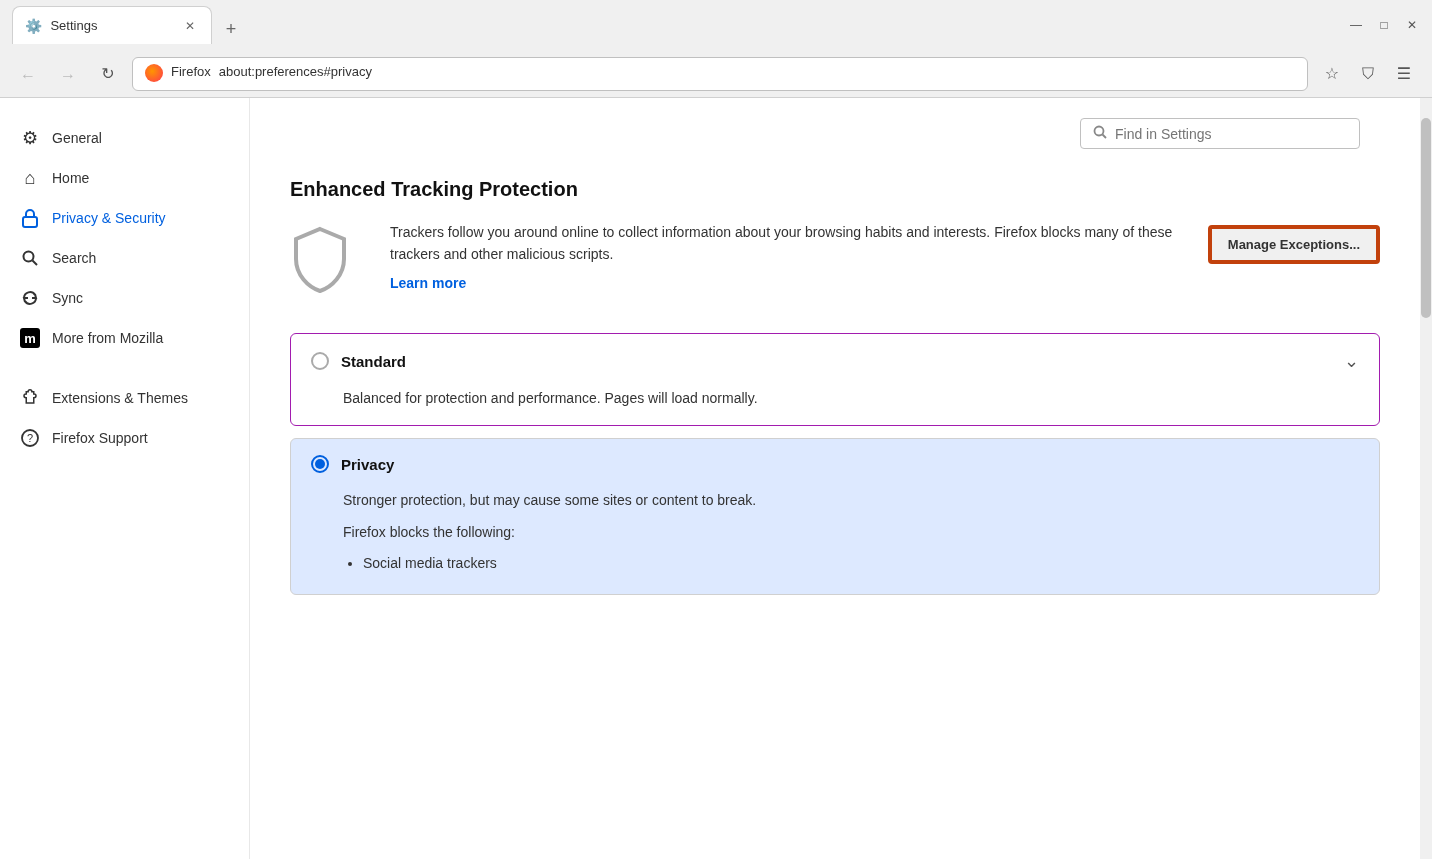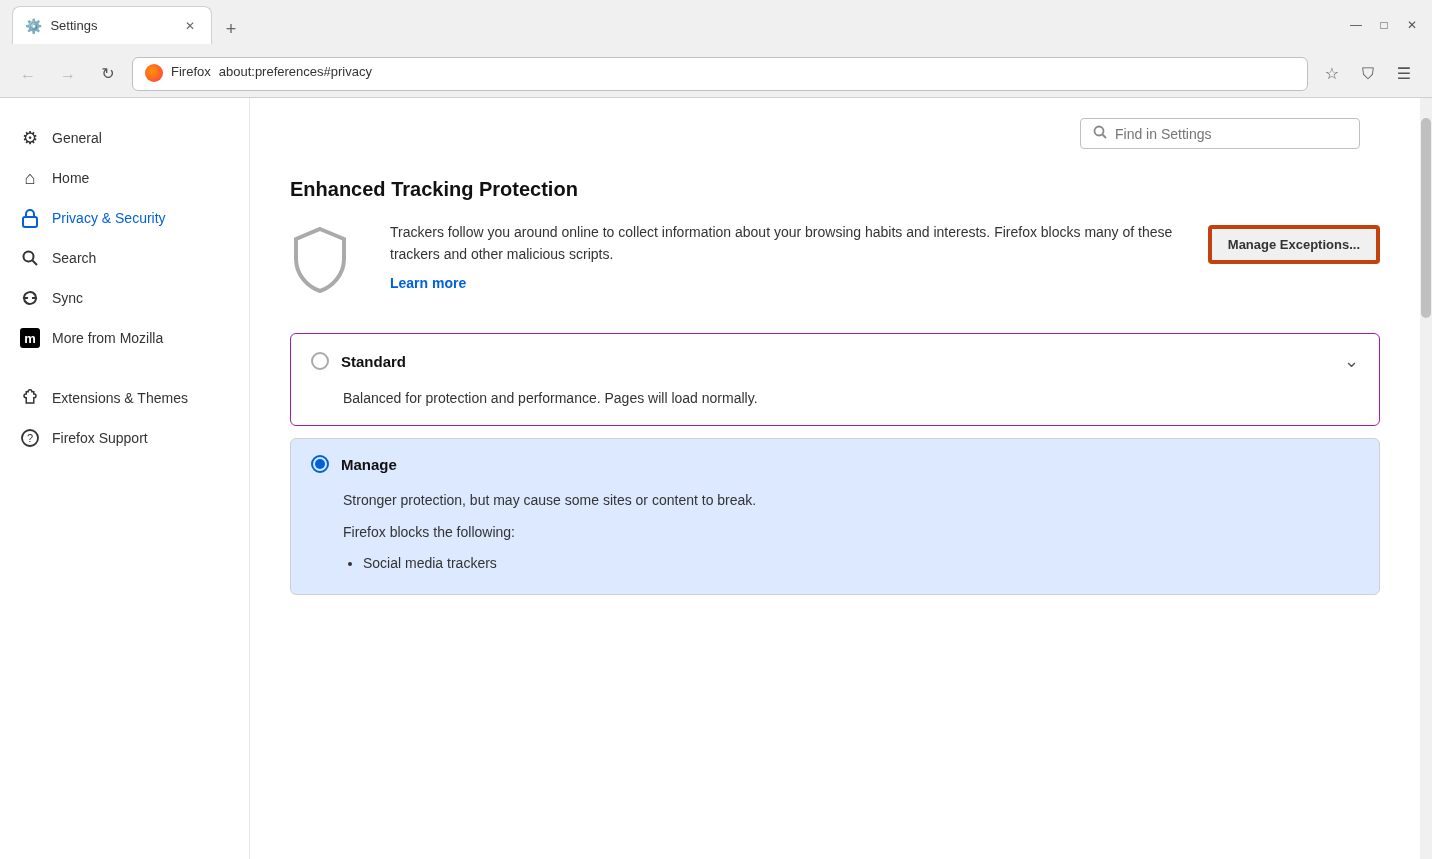--- a/index.html
+++ b/index.html
@@ -447,21 +447,21 @@
           <span class="option-header-right">⌄</span>
         </div>
         <div class="option-body">Balanced for protection and performance. Pages will load normally.</div>
       </div>
 
       <div class="strict-card">
         <div class="strict-header">
           <div class="radio-btn selected">
             <div class="radio-inner"></div>
           </div>
-          <span class="option-label">Manage</span>
+          <span class="option-label">Privacy</span>
         </div>
         <div class="strict-body">
           <p>Stronger protection, but may cause some sites or content to break.</p>
           <p style="margin-top:10px;">Firefox blocks the following:</p>
           <ul>
             <li>Social media trackers</li>
           </ul>
         </div>
       </div>
 

